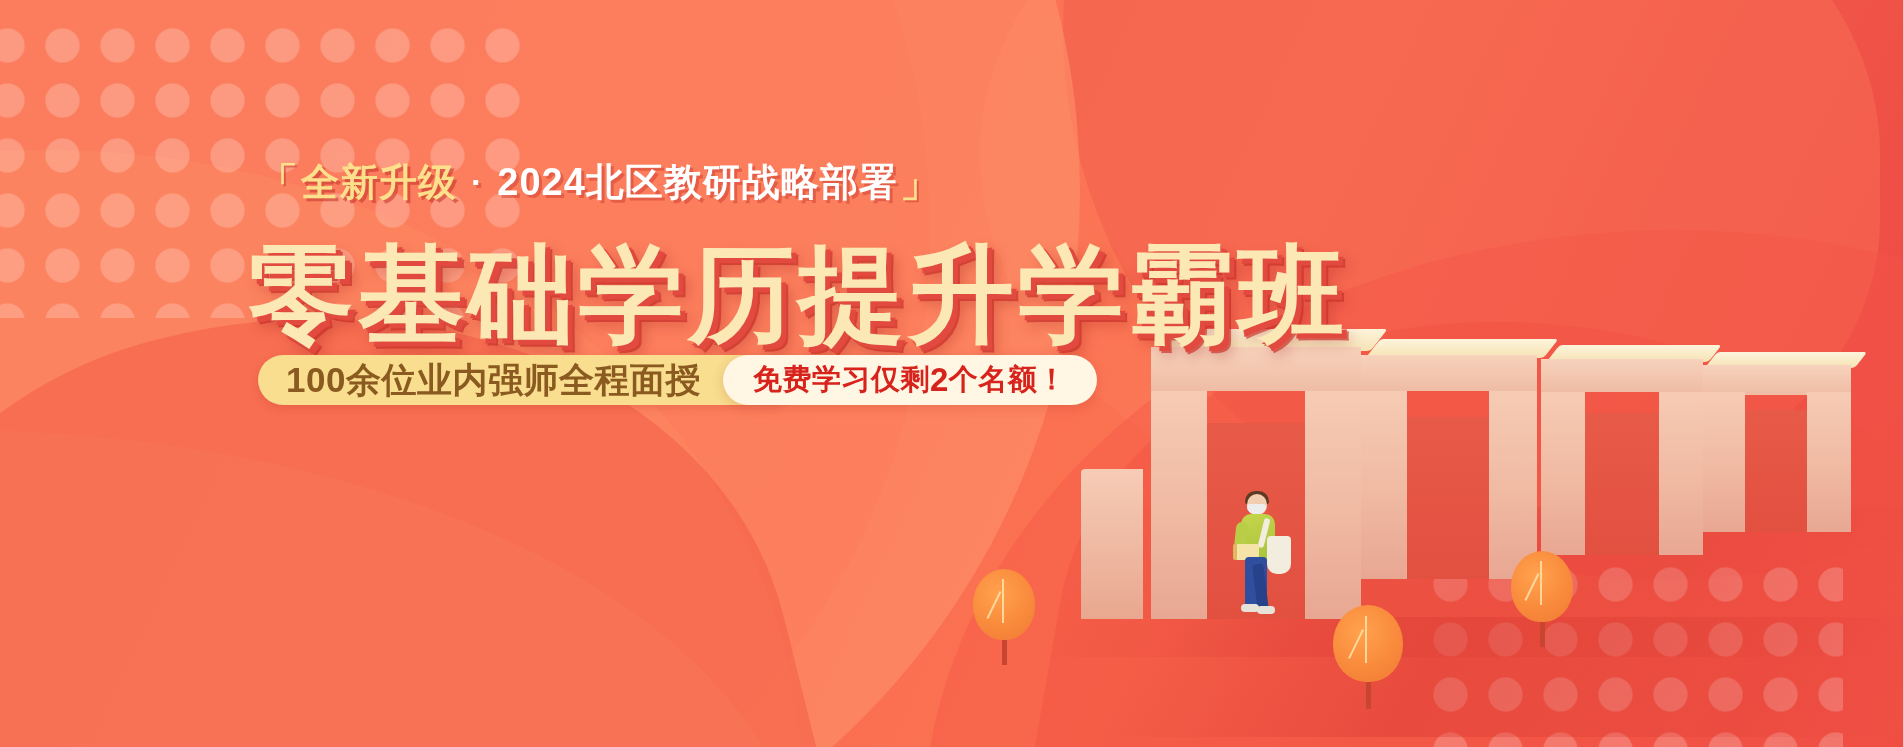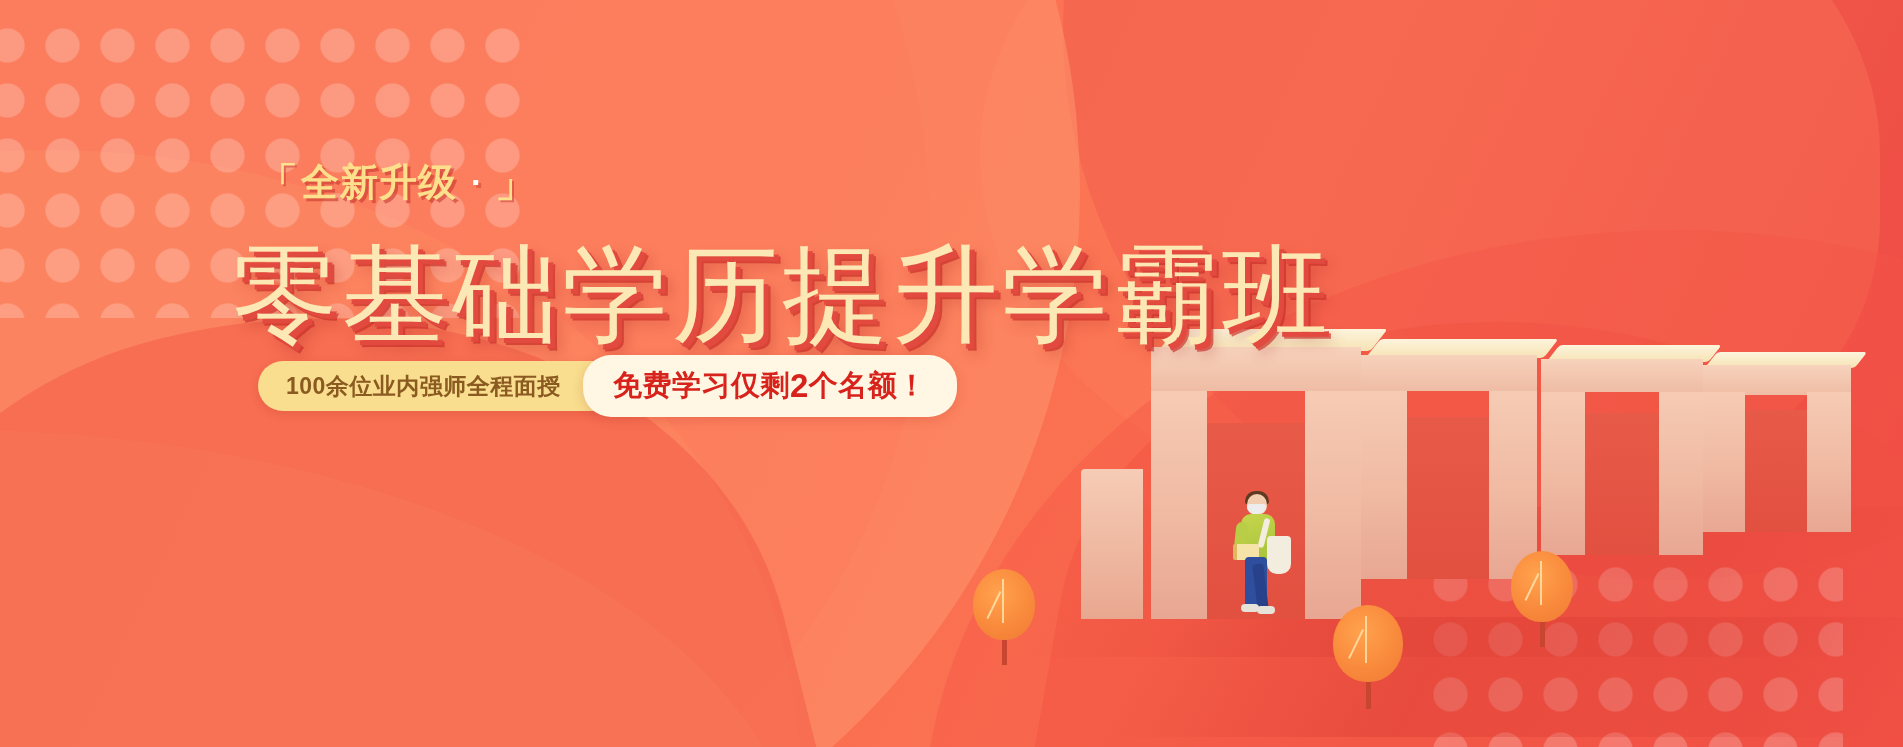--- a/index.html
+++ b/index.html
@@ -98,48 +98,48 @@
     color:#FFFFFF;
     text-shadow:3px 3px 0 rgba(197,48,40,.42);
     padding:0 2px;
   }
   .kicker .dot-sep{
     color:#FFFFFF;padding:0 12px;font-size:34px;
     text-shadow:3px 3px 0 rgba(197,48,40,.42);
   }
 
   .headline{
-    position:absolute;left:232px;top:224px;
-    font-size:106px;font-weight:normal;
+    position:absolute;left:248px;top:224px;
+    font-size:106px;font-weight:bold;
     letter-spacing:4px;
     color:#FCE8B4;
     white-space:nowrap;
     text-shadow:
        5px 5px 0 #E24A3F,
        7px 7px 0 rgba(200,45,38,.65),
        9px 10px 14px rgba(160,30,25,.35);
   }
 
   .badges{
     position:absolute;left:258px;top:355px;
     display:flex;align-items:center;
   }
   .badge-yellow{
     height:50px;display:flex;align-items:center;
     padding:0 92px 0 28px;
     margin-right:-70px;
     background:#F8DE8E;
     border-radius:26px;
     color:#8A5A20;
-    font-size:23px;font-weight:bold;letter-spacing:.5px;
+    font-size:35px;font-weight:bold;letter-spacing:.5px;
     white-space:nowrap;
     box-shadow:0 3px 10px rgba(170,40,30,.18);
   }
   .badge-cream{
-    height:62px;display:flex;align-items:center;
+    height:50px;display:flex;align-items:center;
     padding:0 30px;
     background:#FFF7E4;
     border-radius:28px;
     color:#D8221C;
     font-size:29px;font-weight:bold;letter-spacing:.5px;
     white-space:nowrap;
     position:relative;z-index:2;
     box-shadow:0 3px 12px rgba(170,40,30,.20);
   }
   .badge-cream .num{font-size:33px;}
@@ -301,20 +301,21 @@
       <div class="trunk"></div>
     </div>
   </div>
 
   <div class="content">
 
     <div class="kicker">
       <span class="bracket">「</span>
       <span class="gold">全新升级</span>
       <span class="dot-sep">·</span>
+      <span class="white">2024北区教研战略部署</span>
       <span class="bracket">」</span>
     </div>
 
     <div class="headline">零基础学历提升学霸班</div>
 
     <div class="badges">
       <div class="badge-yellow">100余位业内强师全程面授</div>
       <div class="badge-cream">
         <span>免费学习仅剩</span>
         <span class="num">2</span>

